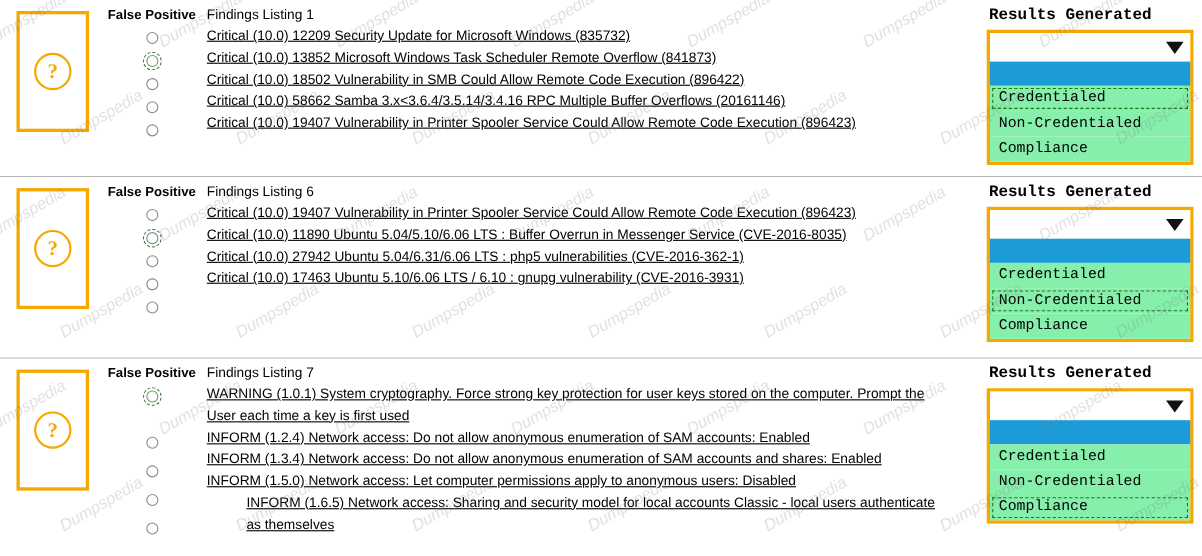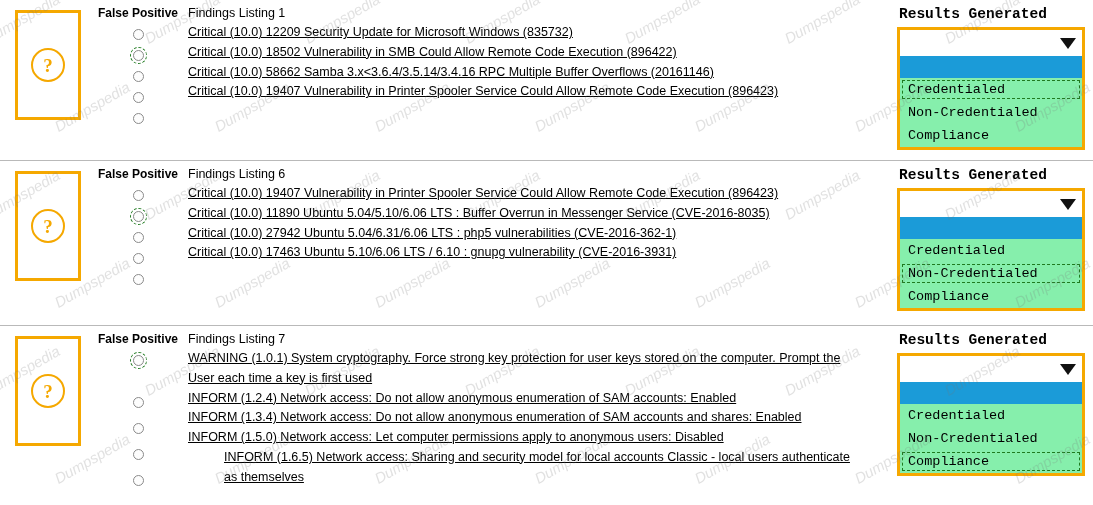--- a/index.html
+++ b/index.html
@@ -236,20 +236,21 @@
       <div class="radio"></div>
       <div class="radio dashed-sel"></div>
       <div class="radio"></div>
       <div class="radio"></div>
       <div class="radio"></div>
     </div>
   </div>
   <div class="findings">
     <div class="findings-title">Findings Listing 1</div>
     <div class="finding-row">Critical (10.0) 12209 Security Update for Microsoft Windows (835732)</div>
+    <div class="finding-row">Critical (10.0) 13852 Microsoft Windows Task Scheduler Remote Overflow (841873)</div>
     <div class="finding-row">Critical (10.0) 18502 Vulnerability in SMB Could Allow Remote Code Execution (896422)</div>
     <div class="finding-row">Critical (10.0) 58662 Samba 3.x&lt;3.6.4/3.5.14/3.4.16 RPC Multiple Buffer Overflows (20161146)</div>
     <div class="finding-row">Critical (10.0) 19407 Vulnerability in Printer Spooler Service Could Allow Remote Code Execution (896423)</div>
   </div>
   <div class="results">
     <div class="results-title">Results Generated</div>
     <div class="dropdown">
       <div class="dd-head">
         <div class="caret"></div>
       </div>

